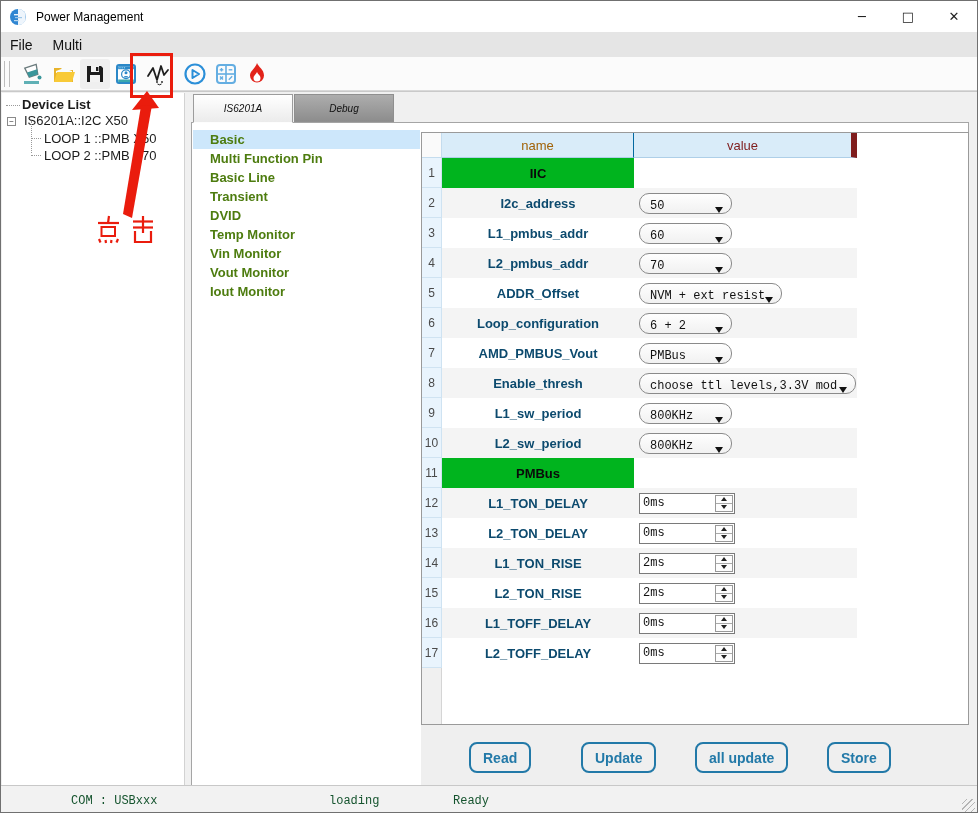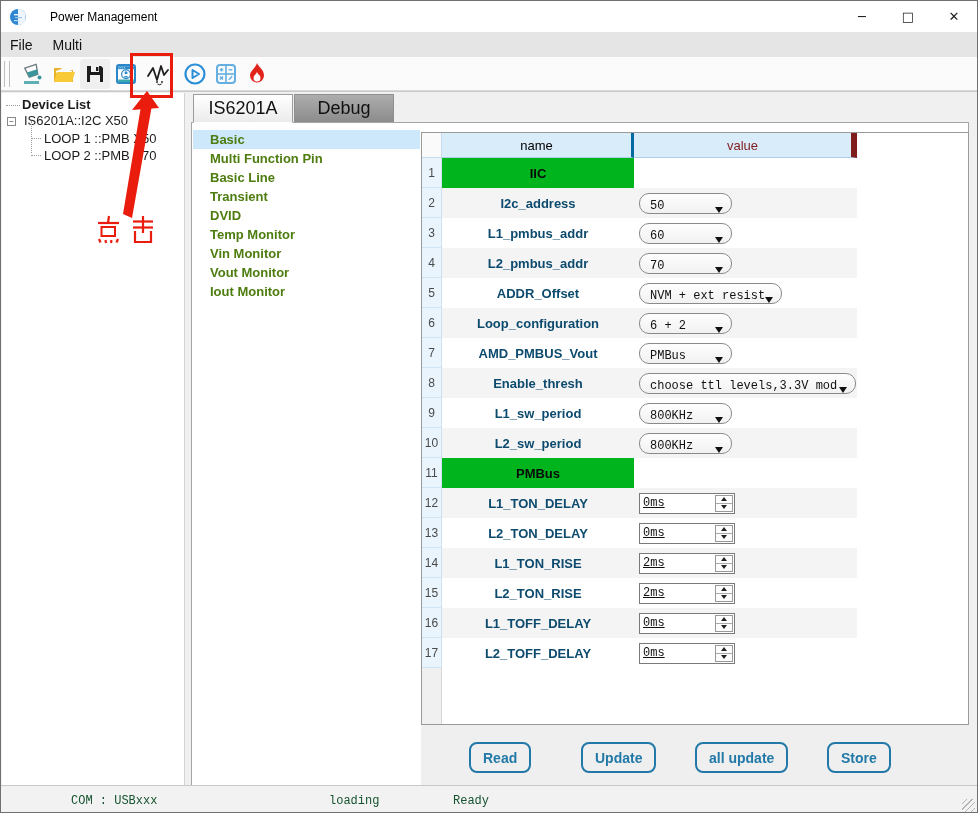--- a/index.html
+++ b/index.html
@@ -2,21 +2,21 @@
 <html><head>
 <meta charset="utf-8">
 <style>
   * { margin:0; padding:0; box-sizing:border-box; }
   html,body { width:978px; height:813px; font-family:"Liberation Sans", sans-serif; background:#fff; }
   .window { position:relative; width:978px; height:813px; background:#f0f0f0; border:1px solid #707070; overflow:hidden; }
 
   
   .titlebar { position:absolute; left:0; top:0; width:100%; height:31px; background:#ffffff; display:flex; align-items:center; }
   .app-icon { width:18px; height:18px; margin-left:8px; }
-  .title-text { margin-left:23px; font-size:12px; color:#000; }
+  .title-text { margin-left:9px; font-size:12px; color:#000; }
   .win-controls { position:absolute; right:0; top:0; height:31px; display:flex; }
   .win-btn { width:46px; height:31px; display:flex; align-items:center; justify-content:center; font-size:13px; color:#222; background:transparent; border:none; font-family:"DejaVu Sans", sans-serif; }
 
   
   .menubar { position:absolute; left:0; top:31px; width:100%; height:25px; background:#e5e5e5; display:flex; align-items:center; }
   .menu-item { padding:0 10px; font-size:14px; color:#111; height:25px; display:flex; align-items:center; }
   .menu-item:first-child { padding-left:9px; }
 
   
   .toolbar { position:absolute; left:0; top:56px; width:100%; height:34px; background:#fbfbfb; border-bottom:1px solid #d9d9d9; display:flex; align-items:center; }
@@ -34,52 +34,52 @@
   .expander { position:absolute; left:5px; top:4px; width:9px; height:9px; border:1px solid #8a8a8a; background:#fff; font-size:8px; line-height:7px; text-align:center; color:#333; }
   .tree-device-label { position:absolute; left:22px; top:0; }
   .tree-children { position:absolute; left:0; top:37px; }
   .tree-child { position:relative; height:17px; }
   .tree-child .guide-h { position:absolute; left:29px; top:8px; width:10px; border-top:1px dotted #9a9a9a; }
   .tree-guide-v { position:absolute; left:29px; top:28px; height:32px; border-left:1px dotted #9a9a9a; }
   .tree-child-label { position:absolute; left:42px; top:1px; white-space:nowrap; }
 
   .right-panel { position:absolute; left:190px; top:0; width:779px; height:694px; background:#f0f0f0; }
   .tabbar { position:absolute; left:2px; top:2px; height:29px; display:flex; z-index:2; }
-  .tab { width:100px; height:28px; display:flex; align-items:center; justify-content:center; font-size:18px; color:#111; border:1px solid #8f8f8f; background:linear-gradient(#adadad,#8d8d8d); margin-right:1px; }
+  .tab { width:100px; height:28px; display:flex; align-items:center; justify-content:center; font-size:10px; color:#111; border:1px solid #8f8f8f; background:linear-gradient(#adadad,#8d8d8d); margin-right:1px;font-style:italic; }
   .tab.active { background:linear-gradient(#ffffff,#ebebeb); border-color:#9c9c9c; border-bottom-color:#fdfdfd; height:29px; }
   .content { position:absolute; left:0; top:30px; width:778px; height:664px; background:#ffffff; border:1px solid #a5a5a5; border-bottom:none; }
 
   
   .nav-list { position:absolute; left:1px; top:7px; width:227px; }
   .nav-item { height:19px; line-height:19px; padding-left:17px; font-size:13px; font-weight:600; color:#4d7c0f; }
   .nav-item.selected { background:#cde7fb; }
 
   
   .tbl { position:absolute; left:229px; top:9px; width:548px; height:593px; border:1px solid #9a9a9a; background:#fff; overflow:hidden; }
   .tbl-header { display:flex; height:25px; }
   .h-num { width:20px; background:#fafafa; border-right:1px solid #c4dcee; border-bottom:1px solid #c4dcee; }
-  .h-name { width:192px; background:#d9ecf9; border-right:3px solid #0369a1; border-bottom:1px solid #aecfe8; display:flex; align-items:center; justify-content:center; font-size:13px; color:#000000; }
+  .h-name { width:192px; background:#d9ecf9; border-right:1px solid #0369a1; border-bottom:1px solid #aecfe8; display:flex; align-items:center; justify-content:center; font-size:13px; color:#a16207; }
   .h-val { width:223px; background:#d9ecf9; border-right:6px solid #7f1d1d; border-bottom:1px solid #aecfe8; display:flex; align-items:center; justify-content:center; font-size:13px; color:#7f1d1d; }
   .tbl-row { display:flex; height:30px; }
   .c-num { width:20px; background:#e9f4fd; border-right:1px solid #cfe3f2; border-bottom:1px solid #cfe3f2; display:flex; align-items:center; justify-content:center; font-size:12px; color:#4a4a4a; }
   .c-name { width:192px; display:flex; align-items:center; justify-content:center; font-size:13px; font-weight:600; color:#0c4a6e; }
   .c-val { width:223px; display:flex; align-items:center; padding-left:5px; }
   .tbl-row.even .c-name, .tbl-row.even .c-val { background:#f4f4f4; }
   .c-name.section { background:#00b41e !important; color:#0a0a0a; }
   .vh-filler { width:20px; height:58px; background:#f0f0f0; border-right:1px solid #d5d5d5; }
 
   
   .dd { height:21px; border:1px solid #8a8a8a; border-radius:10px; background:linear-gradient(#fefefe,#f1f1f1); display:flex; align-items:flex-end; padding:0 8px 0 10px; font-family:"Liberation Mono", monospace; font-size:12px; color:#111; }
   .dd.sm { width:93px; } .dd.md { width:143px; } .dd.lg { width:217px; }
   .dd-arrow { width:0; height:0; border-left:4px solid transparent; border-right:4px solid transparent; border-top:6px solid #111; margin-left:auto; }
   .dd-text { white-space:nowrap; overflow:hidden; }
 
   
   .spin-ctl { width:96px; height:21px; border:1px solid #7a7a7a; background:#fff; display:flex; align-items:center; font-family:"Liberation Mono", monospace; font-size:12px; color:#111; }
-  .spin-text { padding-left:3px;text-decoration:underline; }
+  .spin-text { padding-left:3px; }
   .spin-btns { margin-left:auto; margin-right:1px; width:18px; height:17px; border:1px solid #999; display:flex; flex-direction:column; background:#fdfdfd; }
   .spin-up, .spin-dn { flex:1; display:flex; align-items:center; justify-content:center; }
   .spin-up { border-bottom:1px solid #aaa; }
   .sarr-up { width:0; height:0; border-left:3px solid transparent; border-right:3px solid transparent; border-bottom:4px solid #222; }
   .sarr-dn { width:0; height:0; border-left:3px solid transparent; border-right:3px solid transparent; border-top:4px solid #222; }
 
   
   .btn-strip { position:absolute; left:229px; top:602px; width:549px; height:62px; background:#efefef; }
   .act-btn { position:absolute; top:17px; height:31px; border:2px solid #2279a8; border-radius:8px; background:transparent; color:#2279a8; font-family:"Liberation Sans", sans-serif; font-size:14px; font-weight:bold; padding:0 12px; }
   .act-read { left:48px; } .act-update { left:160px; } .act-allupdate { left:274px; } .act-store { left:406px; }

